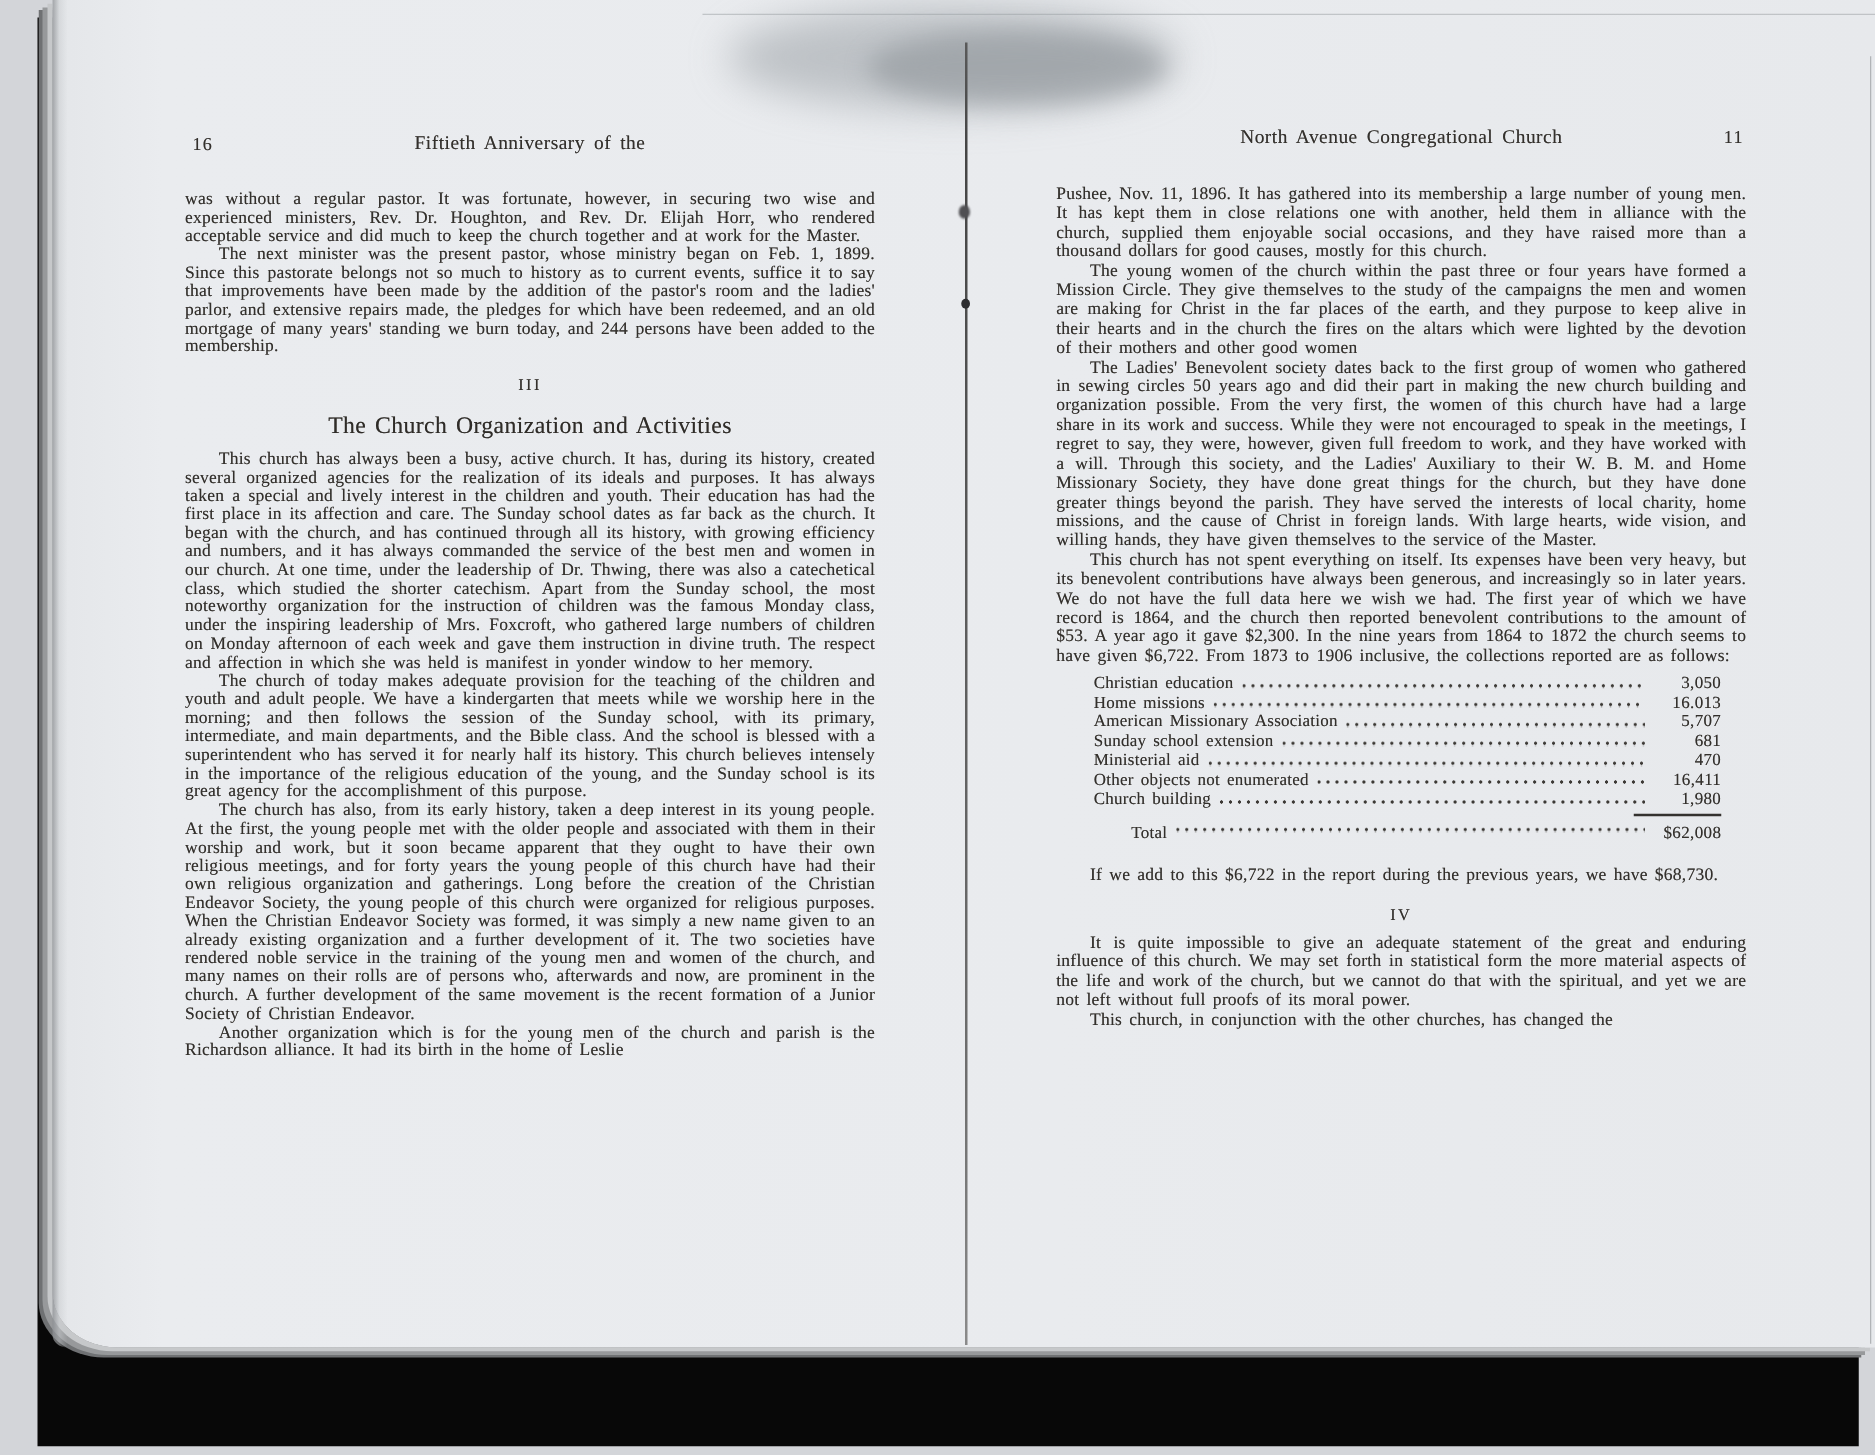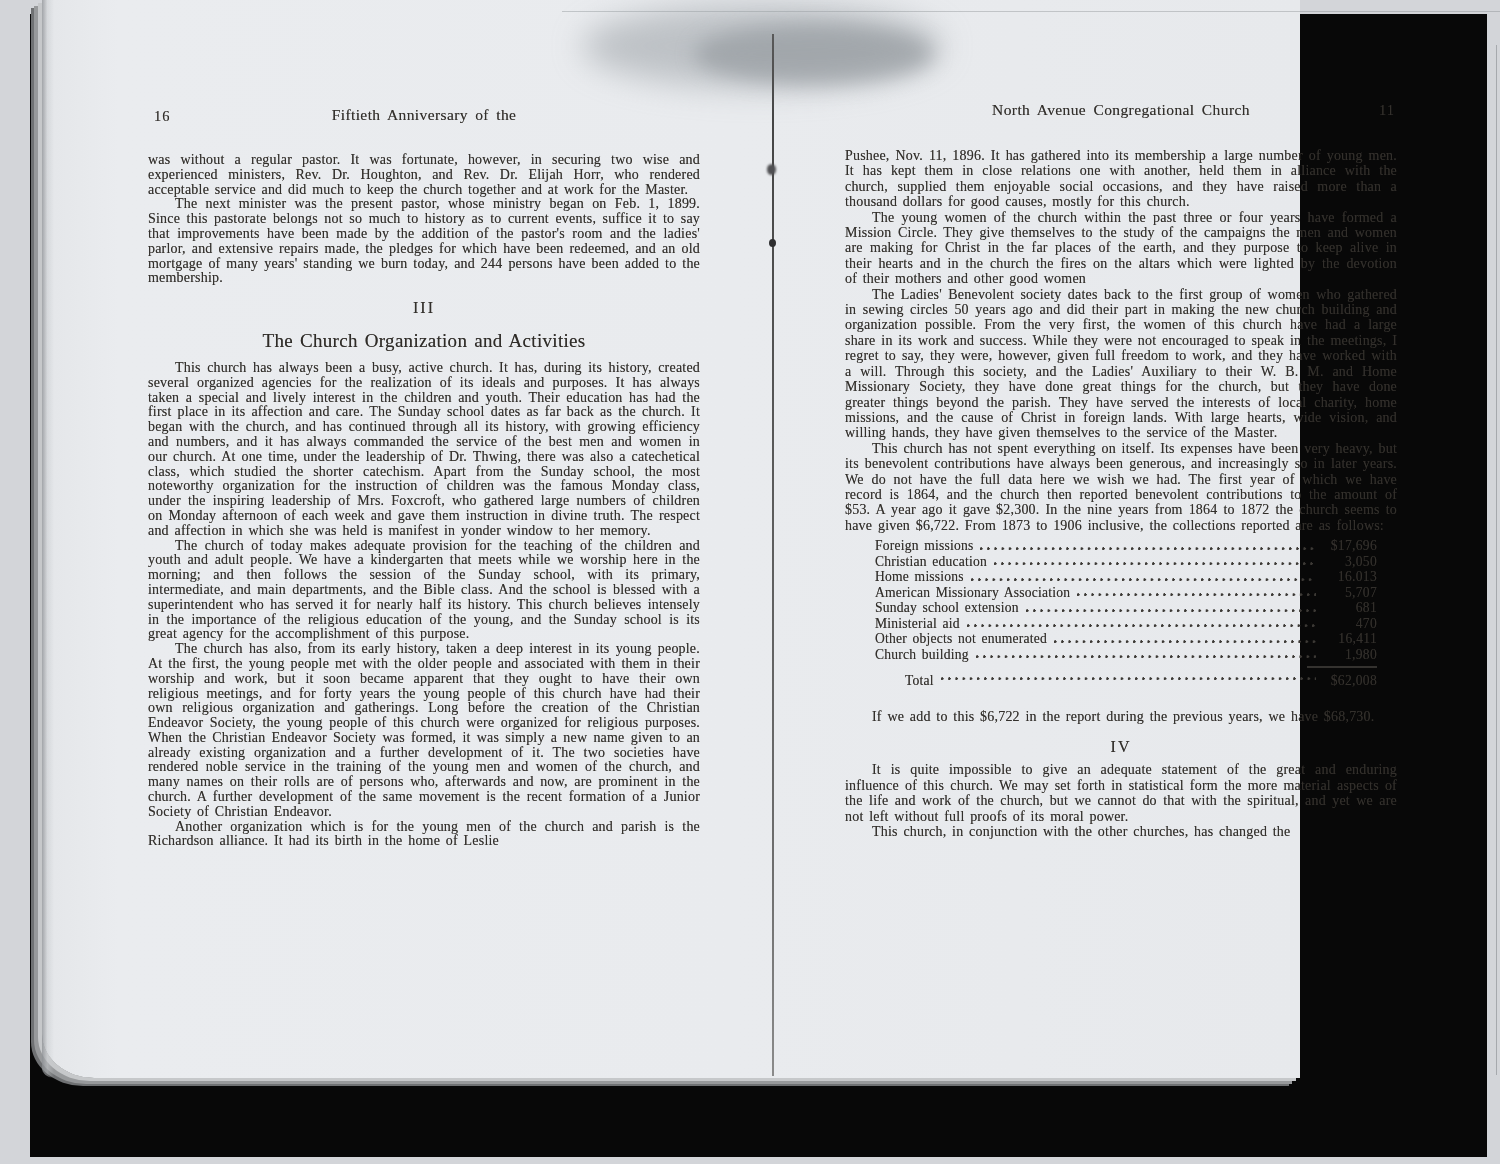--- a/index.html
+++ b/index.html
@@ -4,21 +4,21 @@
 <style>
   html,body{margin:0;padding:0;}
   body{width:1500px;height:1164px;overflow:hidden;background:#d3d5d9;
        font-family:"Liberation Serif","DejaVu Serif",serif;}
   .scan{position:relative;width:1500px;height:1164px;background:#d3d5d9;}
 
   
   .backing{position:absolute;left:30px;top:14px;width:1457px;height:1143px;background:#080808;}
 
   
-  .paper{position:absolute;left:42px;top:0;width:1258px;height:1078px;
+  .paper{position:absolute;left:42px;top:0;width:1458px;height:1078px;
          background:linear-gradient(90deg,#e4e6e9 0%,#eaecef 6%,#e9ebee 55%,#e7e9ec 100%);
          border-bottom-left-radius:52px 44px;
          box-shadow:-4px 3px 0 #c6c8ca,-8px 6px 0 #97999b,-11px 8px 0 #6f7173;}
   .paper::before{content:"";position:absolute;left:0;top:0;width:12px;height:100%;
          border-bottom-left-radius:52px 44px;
          background:linear-gradient(90deg,rgba(140,143,147,.75),rgba(200,203,206,.5) 45%,rgba(0,0,0,0));}
 
   
   .gutter-line{position:absolute;left:730px;top:34px;width:2px;height:1042px;
          background:linear-gradient(180deg,#5a5a5a,#454545 8%,#5c5c5c 45%,#6e6e6e 80%,#8a8a8a);}
@@ -48,21 +48,21 @@
   .runhead .title{display:block;text-align:center;letter-spacing:.4px;word-spacing:3px;}
   .runhead .pageno{position:absolute;top:1px;font-style:normal;font-size:14.5px;letter-spacing:1px;}
   .runhead .pageno.left{left:6px;}
   .runhead .pageno.right{right:2px;}
 
   .body-start-left{margin-top:26px;}
   .body-start-right{margin-top:27px;}
   p{margin:0;text-indent:27px;}
   p.noindent{text-indent:0;}
 
-  .secnum{margin:15px 0 0;text-align:center;text-indent:0;font-size:16px;letter-spacing:2px;}
+  .secnum{margin:15px 0 0;text-align:center;text-indent:0;font-size:13px;letter-spacing:2px;}
   .sechead{margin:13px 0 0;text-align:center;text-indent:0;font-size:19px;line-height:24px;
            letter-spacing:.3px;word-spacing:2px;color:#2f2c28;}
   .after-head{margin-top:8px;}
 
   
   .ctable{margin-top:5px;font-size:13.6px;line-height:15.5px;}
   .crow{display:flex;align-items:flex-end;padding-left:30px;padding-right:20px;}
   .crow .lbl{white-space:nowrap;letter-spacing:.2px;}
   .dots{flex:1 1 auto;height:4px;margin:0 5px 3px 7px;
         background-image:radial-gradient(circle at 1.2px 1.6px,#3c3935 1.15px,rgba(0,0,0,0) 1.5px);
@@ -111,25 +111,20 @@
         <span class="pageno right">11</span>
       </div>
 
       <p class="noindent body-start-right">Pushee, Nov. 11, 1896.  It has gathered into its membership a large number of young men.  It has kept them in close relations one with another, held them in alliance with the church, supplied them enjoyable social occasions, and they have raised more than a thousand dollars for good causes, mostly for this church.</p>
       <p>The young women of the church within the past three or four years have formed a Mission Circle.  They give themselves to the study of the campaigns the men and women are making for Christ in the far places of the earth, and they purpose to keep alive in their hearts and in the church the fires on the altars which were lighted by the devotion of their mothers and other good women</p>
       <p>The Ladies' Benevolent society dates back to the first group of women who gathered in sewing circles 50 years ago and did their part in making the new church building and organization possible.  From the very first, the women of this church have had a large share in its work and success.  While they were not encouraged to speak in the meetings, I regret to say, they were, however, given full freedom to work, and they have worked with a will.  Through this society, and the Ladies' Auxiliary to their W. B. M. and Home Missionary Society, they have done great things for the church, but they have done greater things beyond the parish.  They have served the interests of local charity, home missions, and the cause of Christ in foreign lands. With large hearts, wide vision, and willing hands, they have given themselves to the service of the Master.</p>
       <p>This church has not spent everything on itself.  Its expenses have been very heavy, but its benevolent contributions have always been generous, and increasingly so in later years.  We do not have the full data here we wish we had.  The first year of which we have record is 1864, and the church then reported benevolent contributions to the amount of $53.  A year ago it gave $2,300.  In the nine years from 1864 to 1872 the church seems to have given $6,722.  From 1873 to 1906 inclusive, the collections reported are as follows:</p>
 
       <div class="ctable">
         <div class="crow">
-          <span class="lbl">Foreign missions</span>
-          <span class="dots"></span>
-          <span class="val">$17,696</span>
-        </div>
-        <div class="crow">
           <span class="lbl">Christian education</span>
           <span class="dots"></span>
           <span class="val">3,050</span>
         </div>
         <div class="crow">
           <span class="lbl">Home missions</span>
           <span class="dots"></span>
           <span class="val">16.013</span>
         </div>
         <div class="crow">

